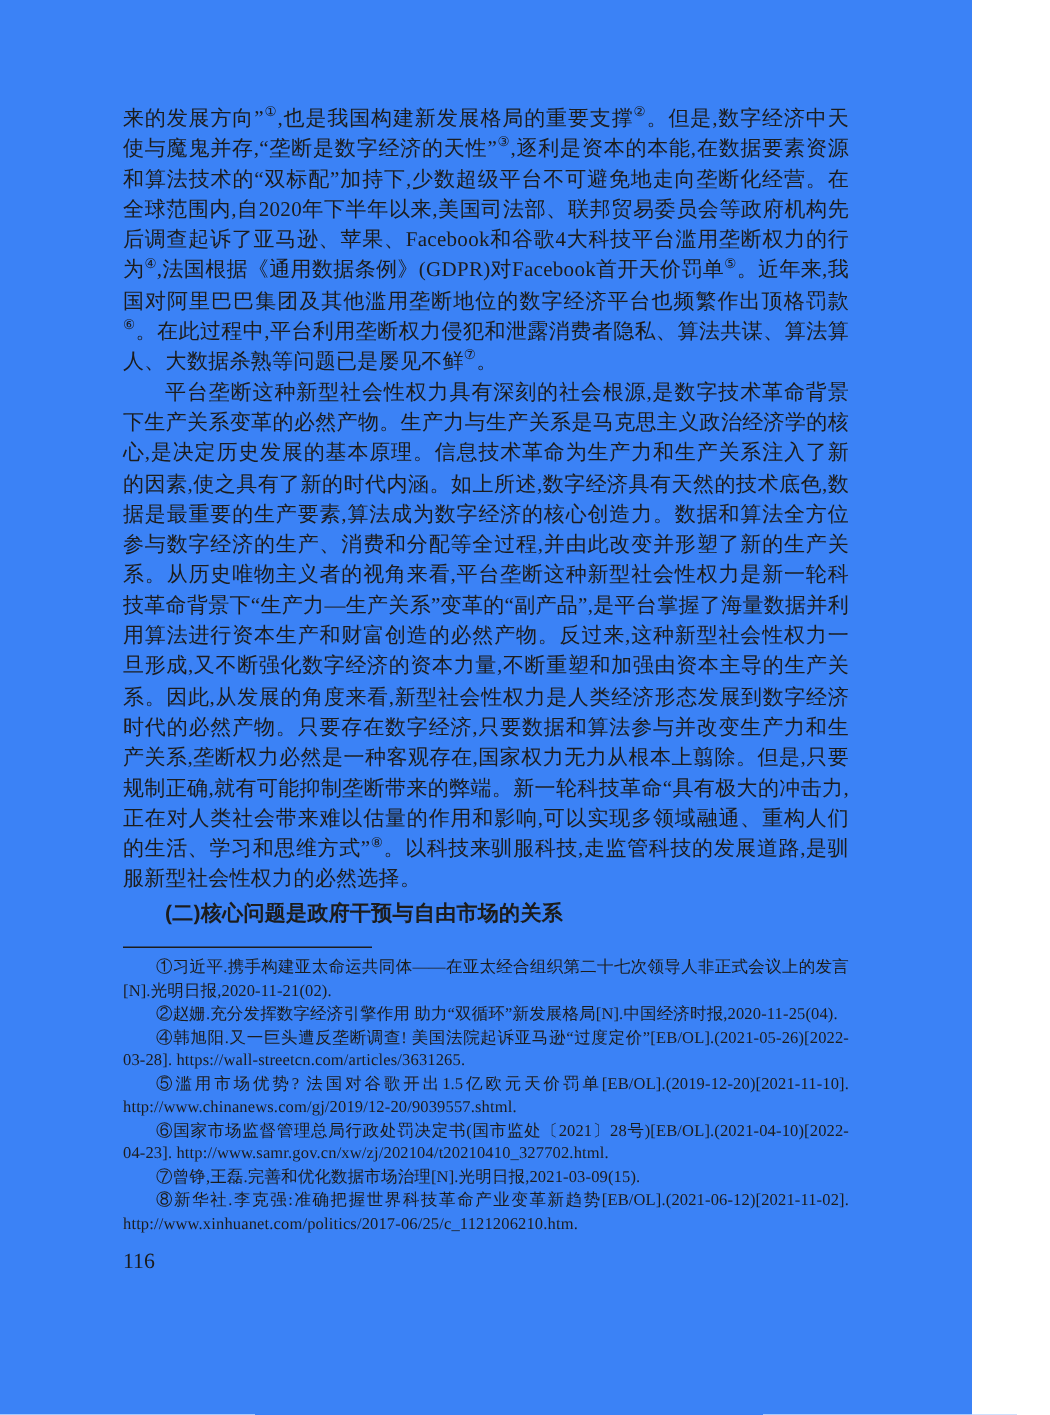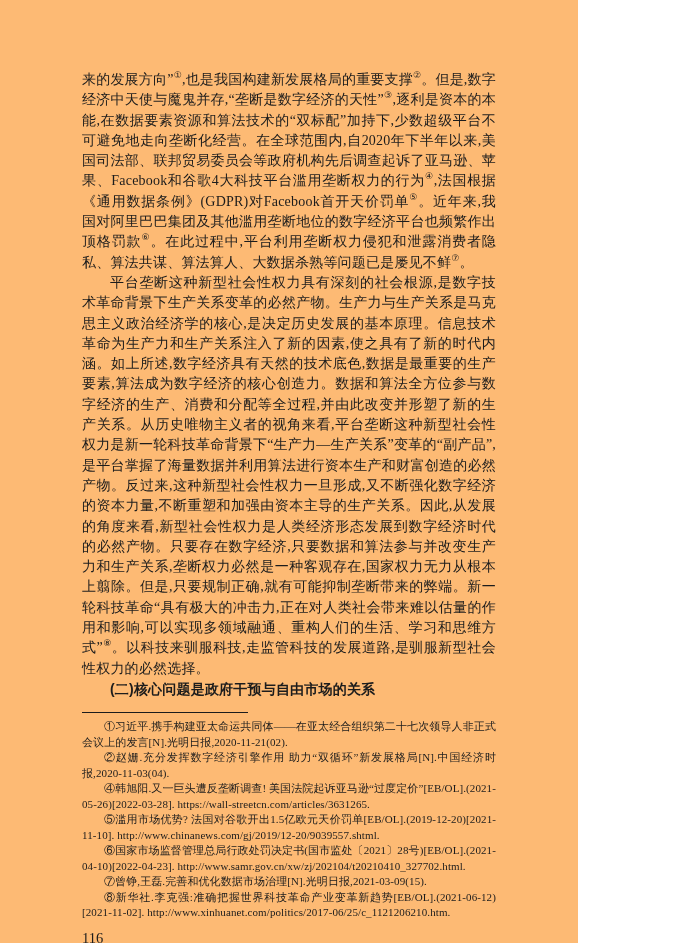--- a/index.html
+++ b/index.html
@@ -1,20 +1,20 @@
 <!DOCTYPE html>
 <html><head>
 <meta charset="utf-8">
 <style>
   html, body { margin: 0; padding: 0; background: #ffffff; }
   .page {
     position: relative;
-    width: 578px;
+    width: 648px;
     height: 943px;
-    background: #fdba74;
+    background: #3b82f6;
     box-sizing: border-box;
     padding: 70px 82px 0 82px;
     color: #1c1c1c;
     overflow: hidden;
   }
   .body-text { width: 100%; }
   .para {
     margin: 0;
     font-family: "Liberation Serif", serif;
     font-size: 14px;
@@ -70,21 +70,21 @@
   <div class="body-text">
     <p class="para first">来的发展方向”<sup class="ref">①</sup>,也是我国构建新发展格局的重要支撑<sup class="ref">②</sup>。但是,数字经济中天使与魔鬼并存,“垄断是数字经济的天性”<sup class="ref">③</sup>,逐利是资本的本能,在数据要素资源和算法技术的“双标配”加持下,少数超级平台不可避免地走向垄断化经营。在全球范围内,自2020年下半年以来,美国司法部、联邦贸易委员会等政府机构先后调查起诉了亚马逊、苹果、Facebook和谷歌4大科技平台滥用垄断权力的行为<sup class="ref">④</sup>,法国根据《通用数据条例》(GDPR)对Facebook首开天价罚单<sup class="ref">⑤</sup>。近年来,我国对阿里巴巴集团及其他滥用垄断地位的数字经济平台也频繁作出顶格罚款<sup class="ref">⑥</sup>。在此过程中,平台利用垄断权力侵犯和泄露消费者隐私、算法共谋、算法算人、大数据杀熟等问题已是屡见不鲜<sup class="ref">⑦</sup>。</p>
     <p class="para">平台垄断这种新型社会性权力具有深刻的社会根源,是数字技术革命背景下生产关系变革的必然产物。生产力与生产关系是马克思主义政治经济学的核心,是决定历史发展的基本原理。信息技术革命为生产力和生产关系注入了新的因素,使之具有了新的时代内涵。如上所述,数字经济具有天然的技术底色,数据是最重要的生产要素,算法成为数字经济的核心创造力。数据和算法全方位参与数字经济的生产、消费和分配等全过程,并由此改变并形塑了新的生产关系。从历史唯物主义者的视角来看,平台垄断这种新型社会性权力是新一轮科技革命背景下“生产力—生产关系”变革的“副产品”,是平台掌握了海量数据并利用算法进行资本生产和财富创造的必然产物。反过来,这种新型社会性权力一旦形成,又不断强化数字经济的资本力量,不断重塑和加强由资本主导的生产关系。因此,从发展的角度来看,新型社会性权力是人类经济形态发展到数字经济时代的必然产物。只要存在数字经济,只要数据和算法参与并改变生产力和生产关系,垄断权力必然是一种客观存在,国家权力无力从根本上翦除。但是,只要规制正确,就有可能抑制垄断带来的弊端。新一轮科技革命“具有极大的冲击力,正在对人类社会带来难以估量的作用和影响,可以实现多领域融通、重构人们的生活、学习和思维方式”<sup class="ref">⑧</sup>。以科技来驯服科技,走监管科技的发展道路,是驯服新型社会性权力的必然选择。</p>
     <h3 class="section-heading">(二)核心问题是政府干预与自由市场的关系</h3>
   </div>
 
   <div class="footnote-sep"></div>
 
   <div class="footnotes">
     <p>①习近平.携手构建亚太命运共同体——在亚太经合组织第二十七次领导人非正式会议上的发言[N].光明日报,2020-11-21(02).</p>
-    <p>②赵姗.充分发挥数字经济引擎作用 助力“双循环”新发展格局[N].中国经济时报,2020-11-03(04).</p>
+    <p>②赵姗.充分发挥数字经济引擎作用 助力“双循环”新发展格局[N].中国经济时报,2020-11-25(04).</p>
     <p>④韩旭阳.又一巨头遭反垄断调查! 美国法院起诉亚马逊“过度定价”[EB/OL].(2021-05-26)[2022-03-28]. https://wall-streetcn.com/articles/3631265.</p>
     <p>⑤滥用市场优势? 法国对谷歌开出1.5亿欧元天价罚单[EB/OL].(2019-12-20)[2021-11-10]. http://www.chinanews.com/gj/2019/12-20/9039557.shtml.</p>
     <p>⑥国家市场监督管理总局行政处罚决定书(国市监处〔2021〕28号)[EB/OL].(2021-04-10)[2022-04-23]. http://www.samr.gov.cn/xw/zj/202104/t20210410_327702.html.</p>
     <p>⑦曾铮,王磊.完善和优化数据市场治理[N].光明日报,2021-03-09(15).</p>
     <p>⑧新华社.李克强:准确把握世界科技革命产业变革新趋势[EB/OL].(2021-06-12)[2021-11-02]. http://www.xinhuanet.com/politics/2017-06/25/c_1121206210.htm.</p>
   </div>
 
   <div class="page-number">116</div>
 
 </div>

